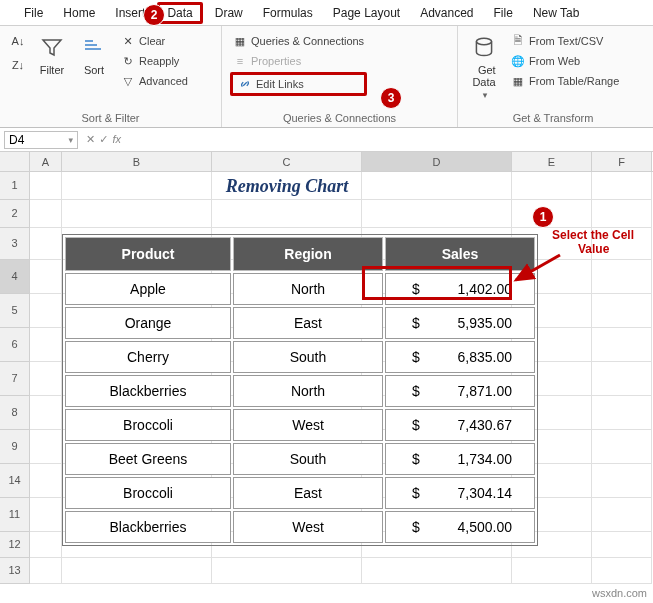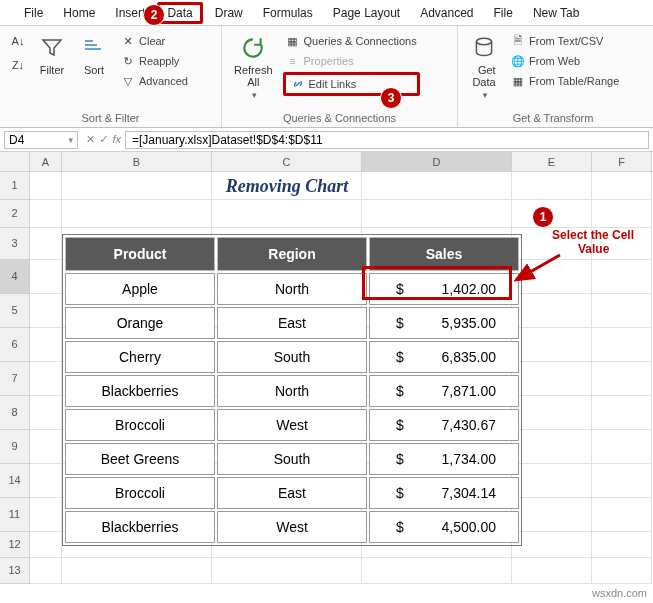--- a/index.html
+++ b/index.html
@@ -188,21 +188,21 @@
 }
 .data-table td {
   background: #fff;
   border: 1px solid #999;
   font-size: 14px;
   padding: 6px 10px;
   text-align: center;
   height: 32px;
 }
 .data-table .sales-cell { display:flex; justify-content:space-between; padding: 0 12px 0 16px; align-items:center; height:100%; }
-th.prod, td.prod { width: 150px; }
+th.prod, td.prod { width: 166px; }
 th.reg, td.reg { width: 150px; }
 th.sal, td.sal { width: 150px; }
 .highlight-sales {
   position: absolute;
   border: 3px solid #c00000;
   pointer-events: none;
 }
 
 .callout-badge {
   width: 22px;
@@ -299,30 +299,20 @@
             <span class="mini-icon">▽</span>
             <span>Advanced</span>
           </div>
       </div>
     </div>
     <div class="ribbon-group-label">Sort &amp; Filter</div>
   </div>
 
   <div class="ribbon-group" style="width:236px">
     <div class="ribbon-body">
-      <div class="rbtn-big chev">
-        <span class="icon">
-          <svg width="26" height="26" viewBox="0 0 24 24">
-              <path d="M12 4a8 8 0 1 0 7.4 5" fill="none" stroke="#3b8f3b" stroke-width="2"></path>
-              <path d="M19 3v6h-6" fill="none" stroke="#3b8f3b" stroke-width="2"></path>
-            </svg>
-        </span>
-        <span style="white-space:pre; text-align:center">Refresh
-All</span>
-      </div>
       <div class="vstack">
         <div class="rbtn-small">
             <span class="mini-icon">▦</span>
             <span>Queries &amp; Connections</span>
           </div>
         <div class="rbtn-small" style="color:#aaa">
             <span class="mini-icon">≡</span>
             <span>Properties</span>
           </div>
         <div class="edit-links-wrap">
@@ -376,21 +366,20 @@
 <div class="formula-row">
   <div class="name-box">
     <span>D4</span>
     <span class="dd">▾</span>
   </div>
   <div class="fx-icons">
     <span>✕</span>
     <span>✓</span>
     <span style="font-style:italic">fx</span>
   </div>
-  <input class="formula-input" value="=[January.xlsx]Dataset!$D$4:$D$11" style="">
 </div>
 
 <div class="grid-area">
   <div class="colhead-row">
     <div class="corner-cell"></div>
     <div class="colhead colA">A</div>
     <div class="colhead colB">B</div>
     <div class="colhead colC">C</div>
     <div class="colhead colD selD">D</div>
     <div class="colhead colE">E</div>

